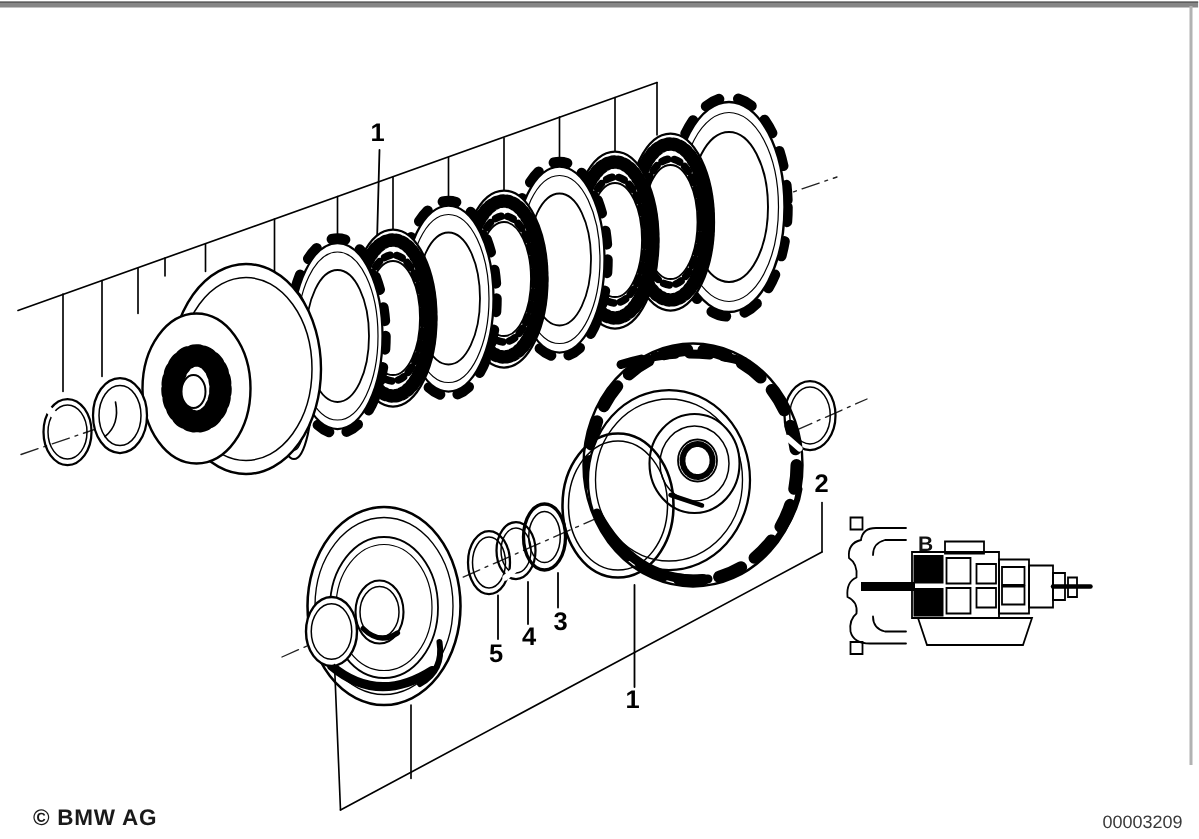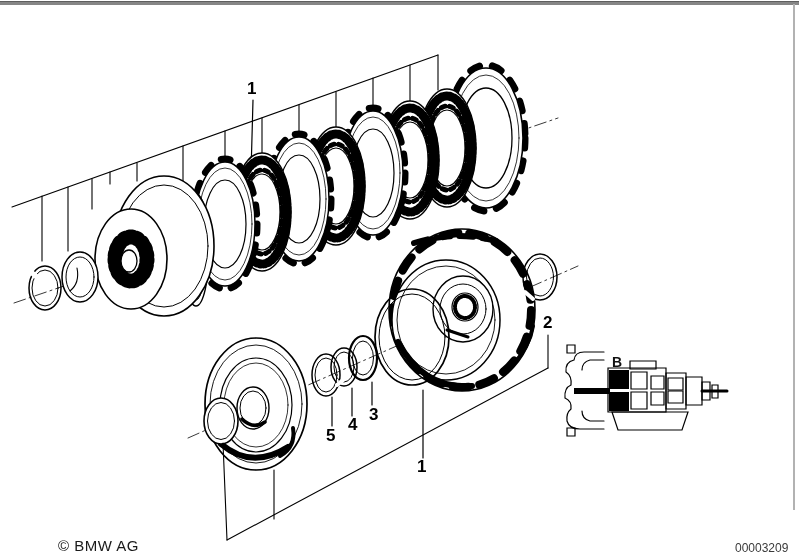--- a/index.html
+++ b/index.html
@@ -4,22 +4,22 @@
 <style>
   html,body{margin:0;padding:0;background:#fff;}
   .stage{position:relative;width:799px;height:559px;background:#ffffff;
          font-family:"Liberation Sans",sans-serif;overflow:hidden;}
   .border-top{position:absolute;left:0;top:1px;width:799px;height:3px;
               background:#868686;border-top:1px solid #5e5e5e;}
   .border-right{position:absolute;left:793px;top:4px;width:2px;height:506px;background:#b2b2b2;}
   svg{position:absolute;left:0;top:0;}
   .callout{position:absolute;font-size:17px;font-weight:bold;color:#000;line-height:1;}
   .schematic-label{position:absolute;font-size:14px;font-weight:bold;color:#111;line-height:1;}
-  .copyright{position:absolute;left:22px;top:537px;font-size:15px;font-weight:normal;
-             color:#1a1a1a;letter-spacing:0.5px;margin-left:36px;}
+  .copyright{position:absolute;left:22px;top:537px;font-size:15px;font-weight:bold;
+             color:#1a1a1a;letter-spacing:0.5px;}
   .imgnum{position:absolute;left:735px;top:541px;font-size:12px;color:#3a3a3a;}
   line,path,ellipse,rect,polyline{vector-effect:non-scaling-stroke;}
 </style>
 </head>
 <body>
 
 <div class="stage">
 
   <div class="border-top"></div>
   <div class="border-right"></div>

